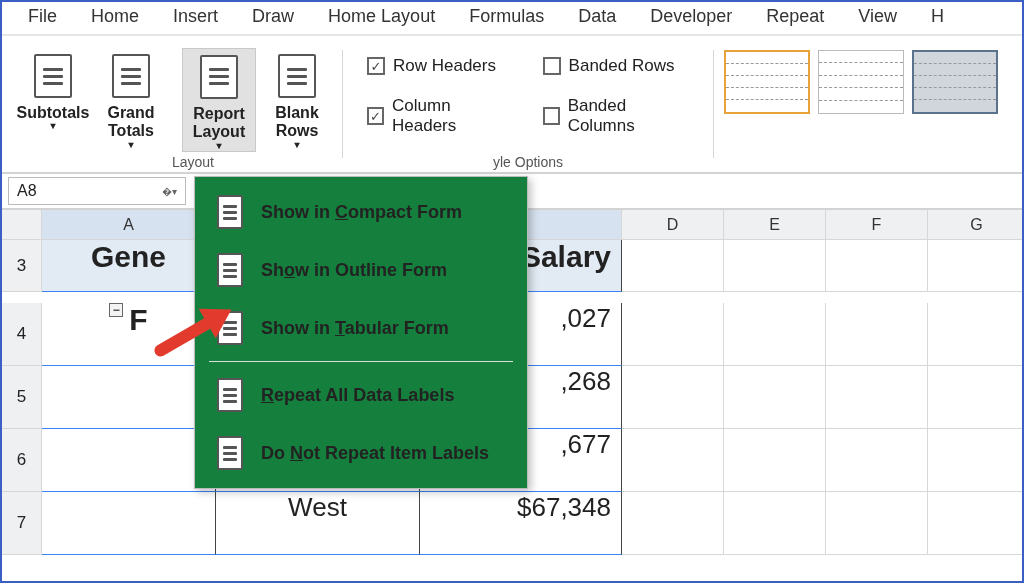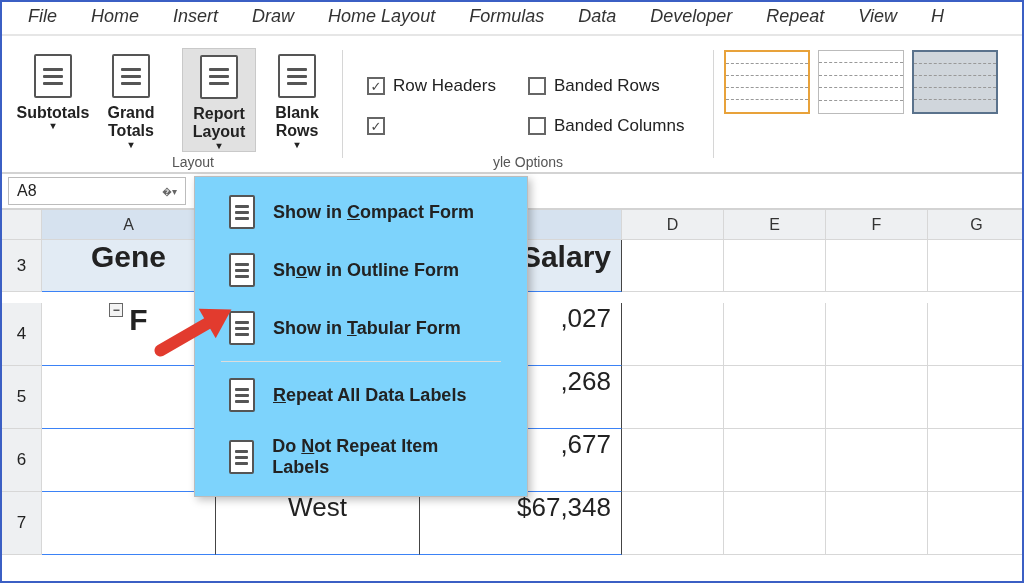--- a/index.html
+++ b/index.html
@@ -19,21 +19,21 @@
   
   .ribbon-tabs {
     display: flex;
     gap: 34px;
     padding: 4px 26px 2px 26px;
     font-size: 18px;
     color: #333;
     border-bottom: 2px solid #e6e6e6;
     height: 34px;
   }
-  .ribbon-tabs span { cursor: default; font-style: italic; }
+  .ribbon-tabs span { cursor: default; }
 
   
   .ribbon {
     display: flex;
     height: 138px;
     border-bottom: 2px solid #d3d3d3;
     background: #fff;
   }
   .rgroup {
     display: flex;
@@ -177,23 +177,23 @@
 
   .collapse-icon{
     width:14px;height:14px;border:1px solid #666;margin-right:6px;
     display:inline-flex;align-items:center;justify-content:center;
     font-size:12px;line-height:1;color:#444;background:#f3f3f3;
   }
 
   
   .dropdown {
     position:absolute; left:192px; top:174px; width:334px;
-    background:#7dd3fc; border:1px solid #bcbcbc;
+    background:#15803d; border:1px solid #bcbcbc;
     box-shadow:3px 3px 8px rgba(0,0,0,.25);
-    z-index:50; padding:6px 16px;
+    z-index:50; padding:6px 4px;
   }
   .dropdown .mi {
     display:flex; align-items:center; gap:18px;
     padding:12px 18px; font-size:18px; font-weight:600;
     cursor:default;
   }
   .dropdown hr { border:none; border-top:1px solid #ddd; margin:4px 10px; }
 
   
   .arrow {
@@ -288,20 +288,21 @@
       <div class="ck">
         <div class="ckbox">✓</div>
         <span>Row Headers</span>
       </div>
       <div class="ck">
         <div class="ckbox"></div>
         <span>Banded Rows</span>
       </div>
       <div class="ck">
         <div class="ckbox">✓</div>
+        <span>Column Headers</span>
       </div>
       <div class="ck">
         <div class="ckbox"></div>
         <span>Banded Columns</span>
       </div>
     </div>
     <div class="group-label" style="margin:18px auto 0 auto">yle Options</div>
   </div>
 
   <div class="vline"></div>

